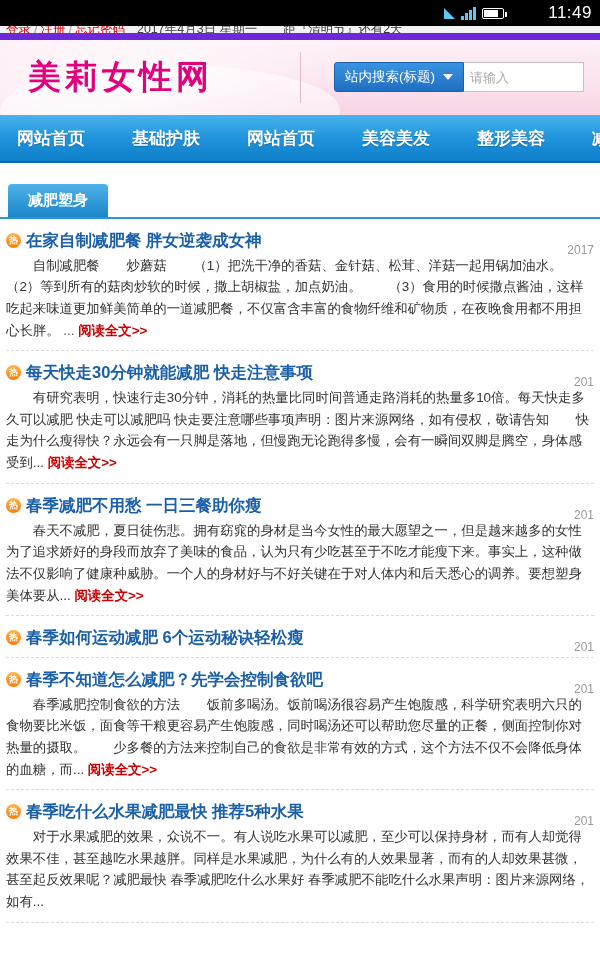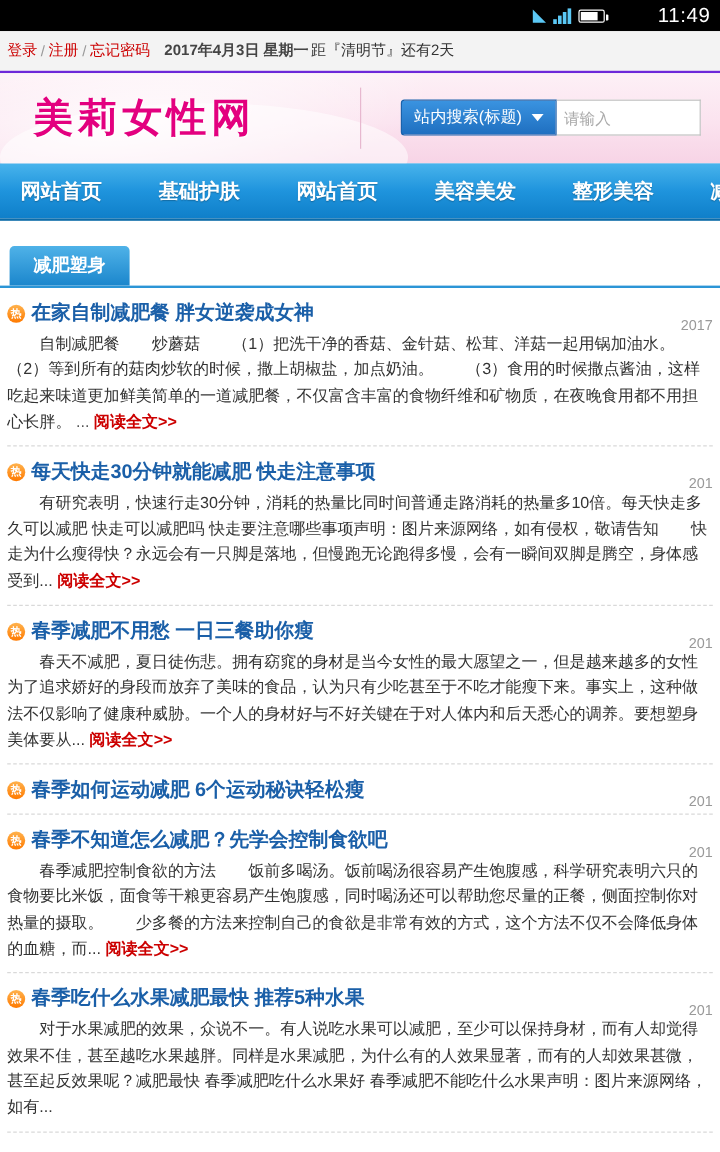--- a/index.html
+++ b/index.html
@@ -40,35 +40,35 @@
   .battery i { position: absolute; left: 1px; top: 1px; bottom: 1px; width: 70%; background: #fff; display: block; }
   .signal-tri {
     width: 0; height: 0;
     border-left: 11px solid #5bc8f5;
     border-top: 11px solid transparent;
     display: inline-block;
   }
 
   
   .topbar {
-    height: 35px;
+    height: 14px;
     background: #f3f3f3;
-    border-bottom: 2px solid #6d28d9;
+    border-bottom: 7px solid #6d28d9;
     display: flex;
     align-items: center;
     font-size: 12.5px;
     color: #333;
     padding: 0 6px;
     white-space: nowrap;
     overflow: hidden;
   }
   .topbar a { color: #cc0000; text-decoration: none; }
   .topbar .sep { color: #999; margin: 0 3px; }
-  .topbar .date { color: #444; margin-left: 12px; font-weight: bold; }
-  .topbar .festival { color: #333; margin-left: 2px; }
+  .topbar .date { color: #444; margin-left: 12px; }
+  .topbar .festival { color: #333; margin-left: 26px; }
   .topbar .weather { margin-left: auto; color: #333; }
   .topbar .weather .temp { color: #cc0000; }
 
   
   .header {
     height: 75px;
     position: relative;
     background: linear-gradient(180deg,#fdf0f6 0%, #fbe3ef 55%, #f7d4e6 100%);
     display: flex;
     align-items: center;

